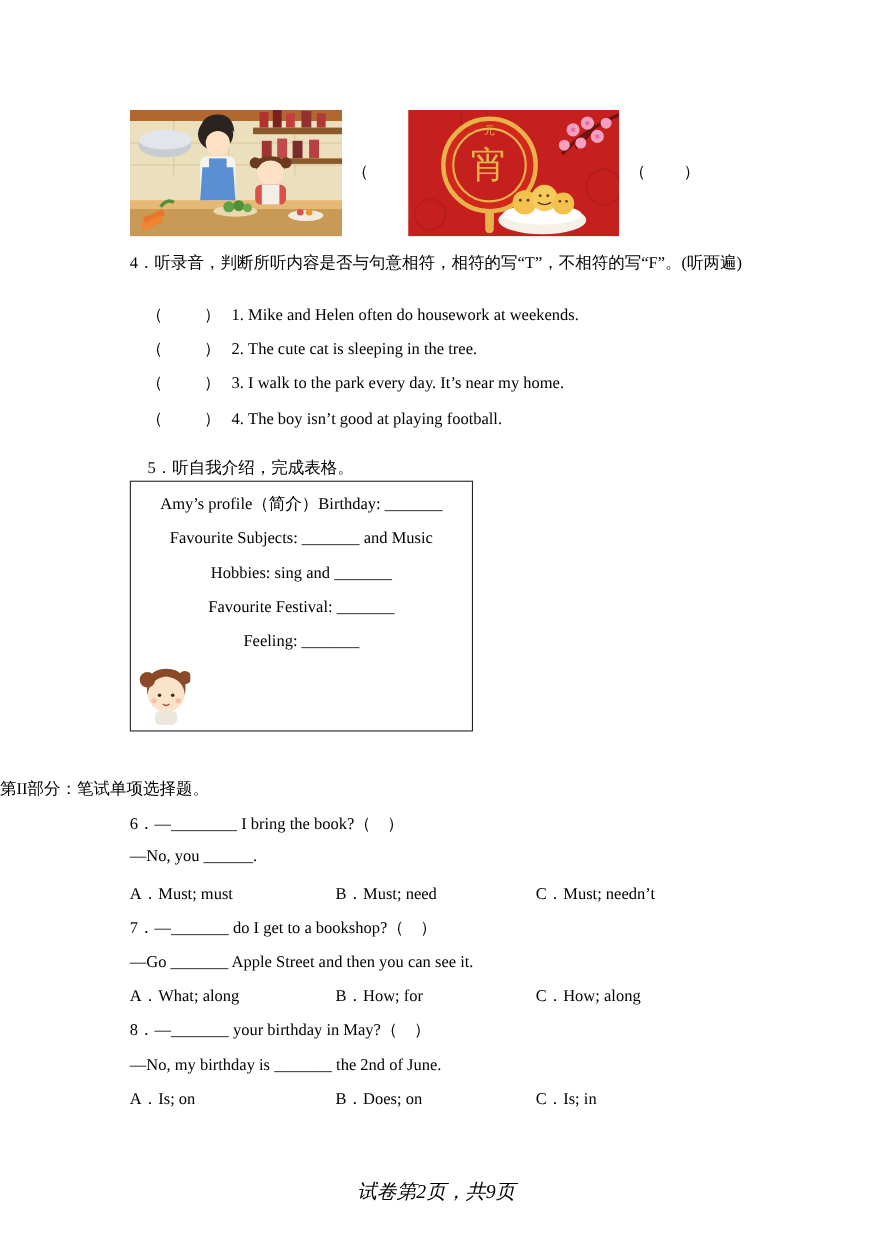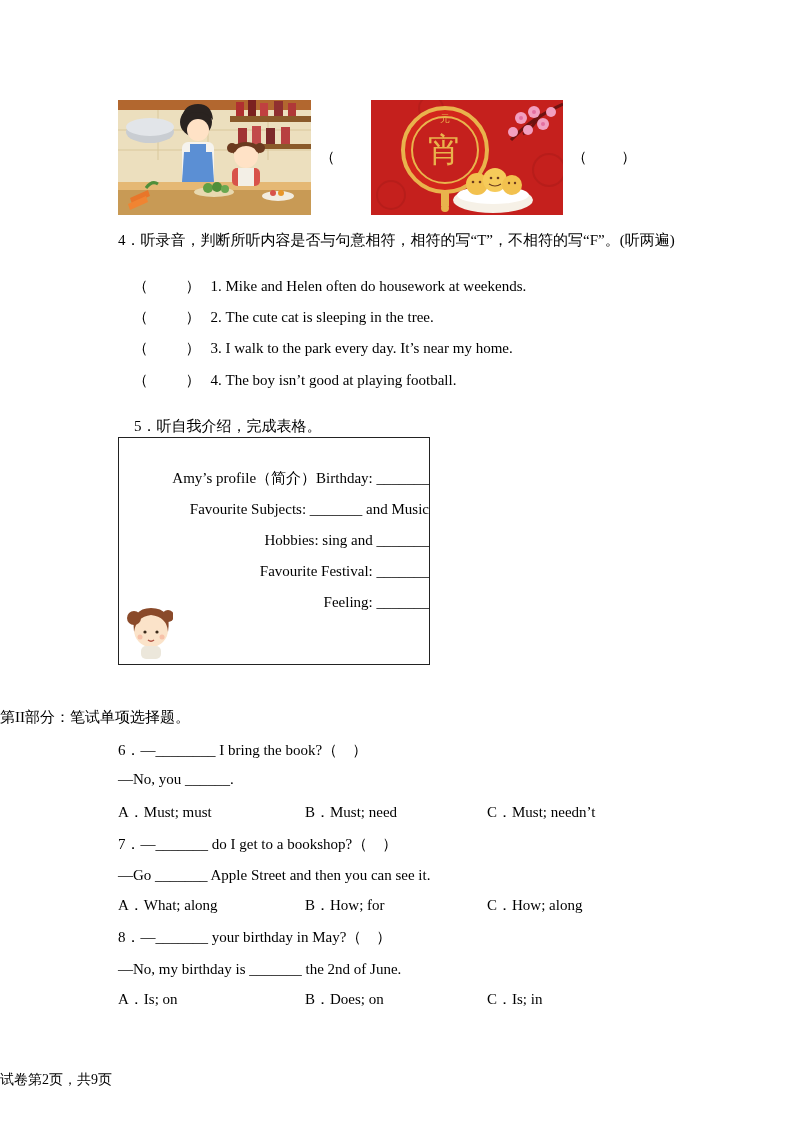--- a/index.html
+++ b/index.html
@@ -14,28 +14,28 @@
   }
   .abs { position:absolute; white-space:pre-wrap; line-height:1.35; }
   .img-frame { position:absolute; overflow:hidden; }
   .bracket { letter-spacing:1px; }
   .q4row { position:absolute; left:118px; white-space:pre-wrap; }
   .q4row .stmt { margin-left:10px; }
   .profile-box {
     position:absolute; left:118px; top:437px;
     width:312px; height:228px;
     border:1.5px solid #222;
-    text-align:right;
-    padding-top:25px;
+    text-align:center;
+    padding-top:6px;
   }
   .profile-line { display:block; height:31px; line-height:31px; white-space:pre-wrap; }
   .avatar-wrap { position:absolute; left:6px; top:164px; width:48px; height:58px; }
   .center-title { position:absolute; left:0; right:0; text-align:left; white-space:pre-wrap; }
   .opt { position:absolute; white-space:pre-wrap; }
-  .footer { position:absolute; left:0; right:0; top:1071px; font-size:14px; }
+  .footer { position:absolute; left:0; right:0; top:1071px; text-align:center; font-size:18px;font-style:italic; }
 </style>
 </head>
 <body>
 
 <div class="page">
 
   <div class="img-frame" style="left:118px; top:100px; width:193px; height:115px;">
     <svg width="193" height="115" viewBox="0 0 193 115">
       <rect width="193" height="115" fill="#ecdfbe"></rect>
       <rect width="193" height="10" fill="#b2672f"></rect>

